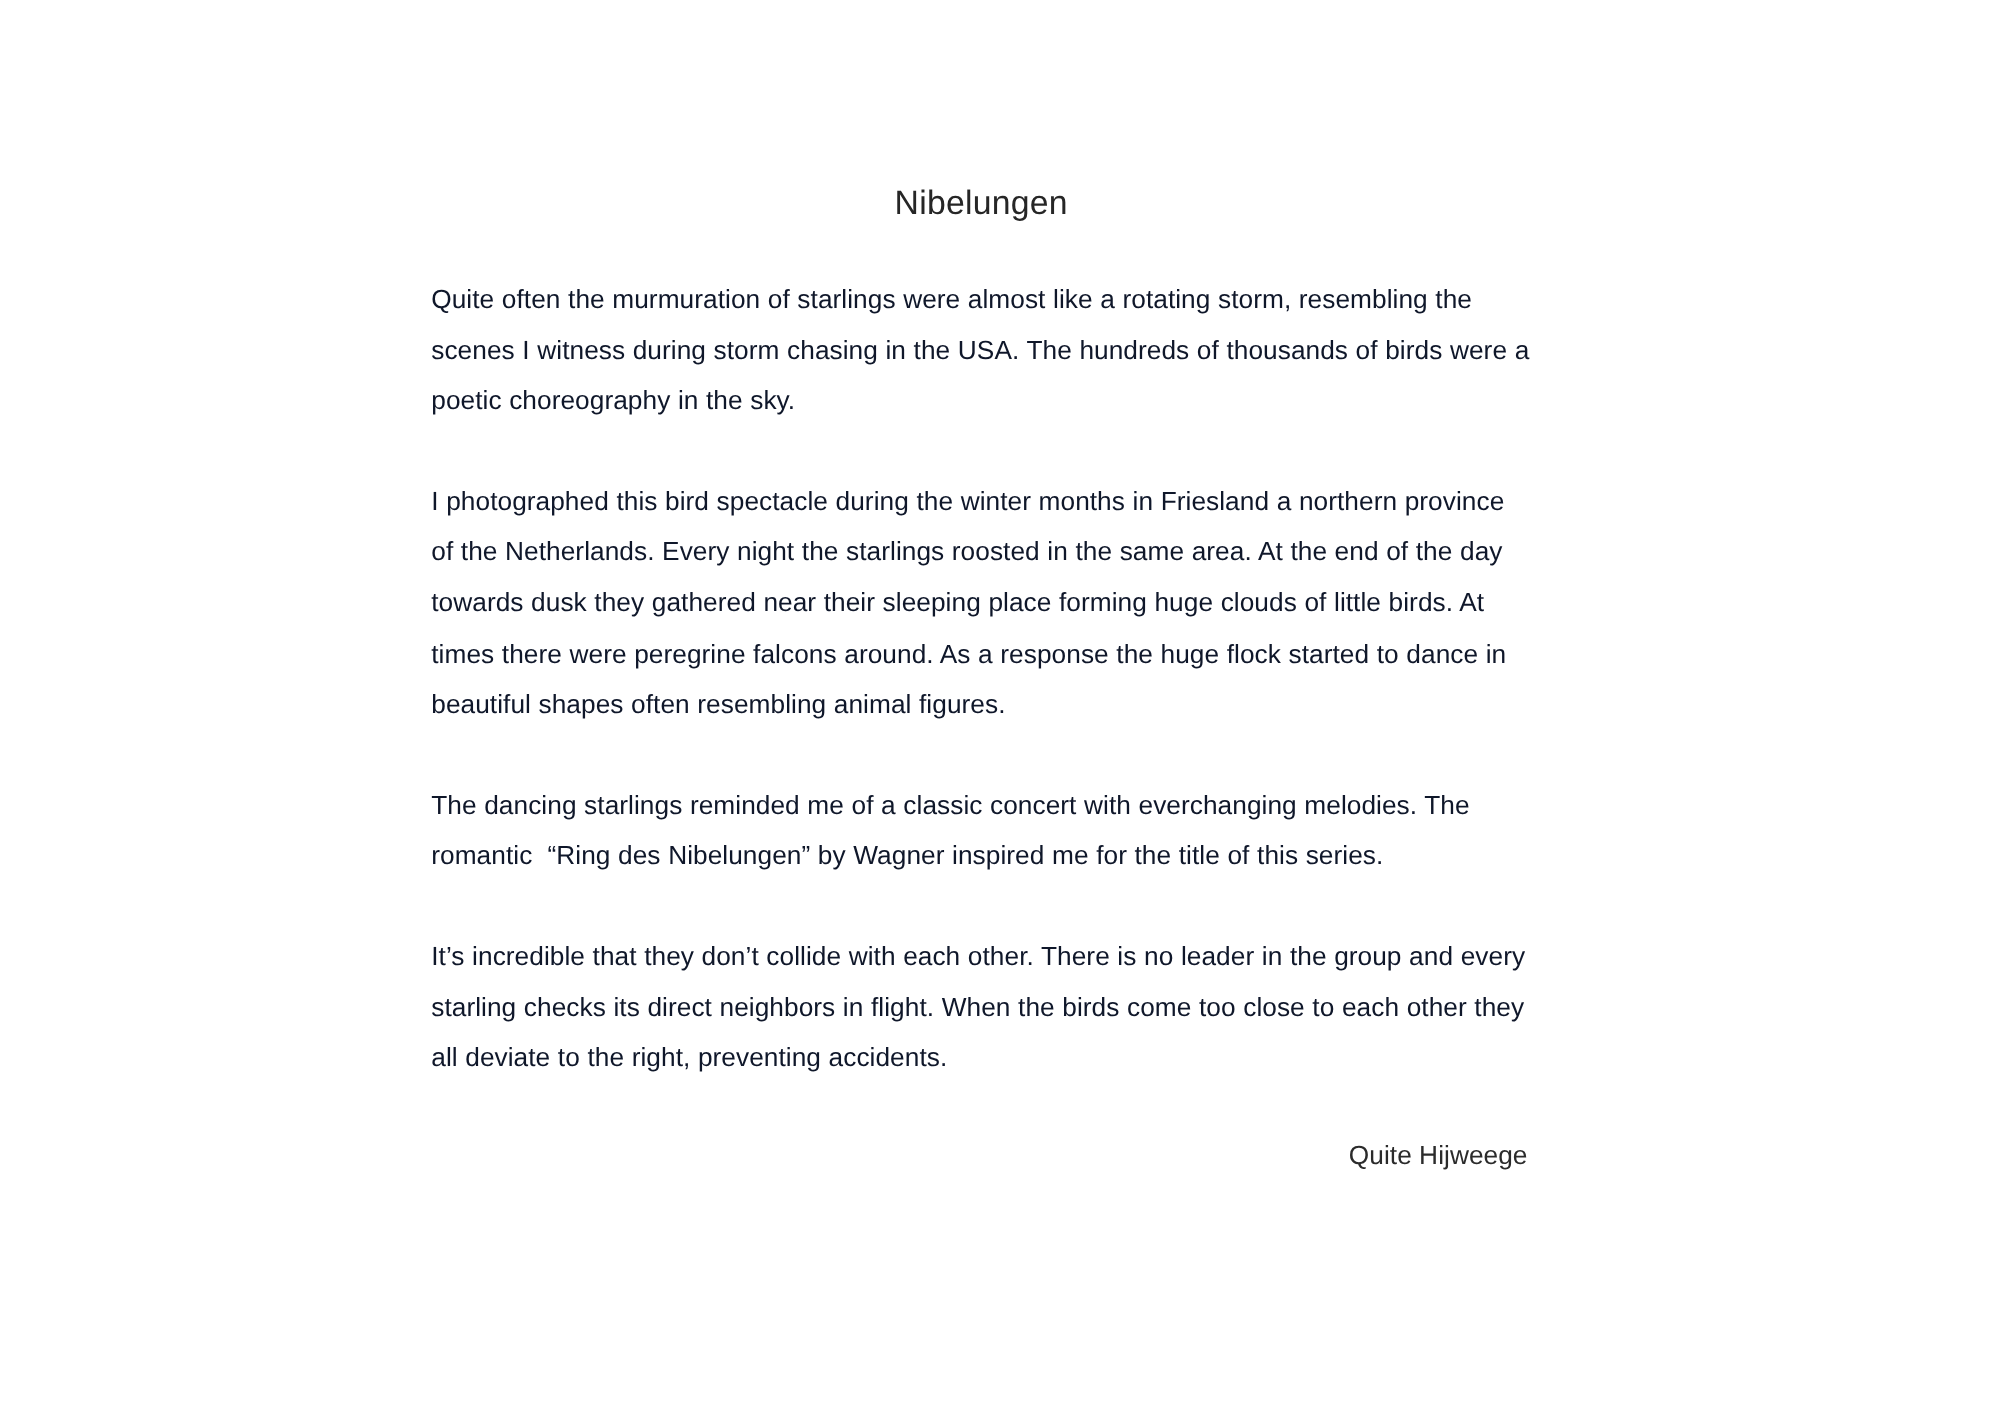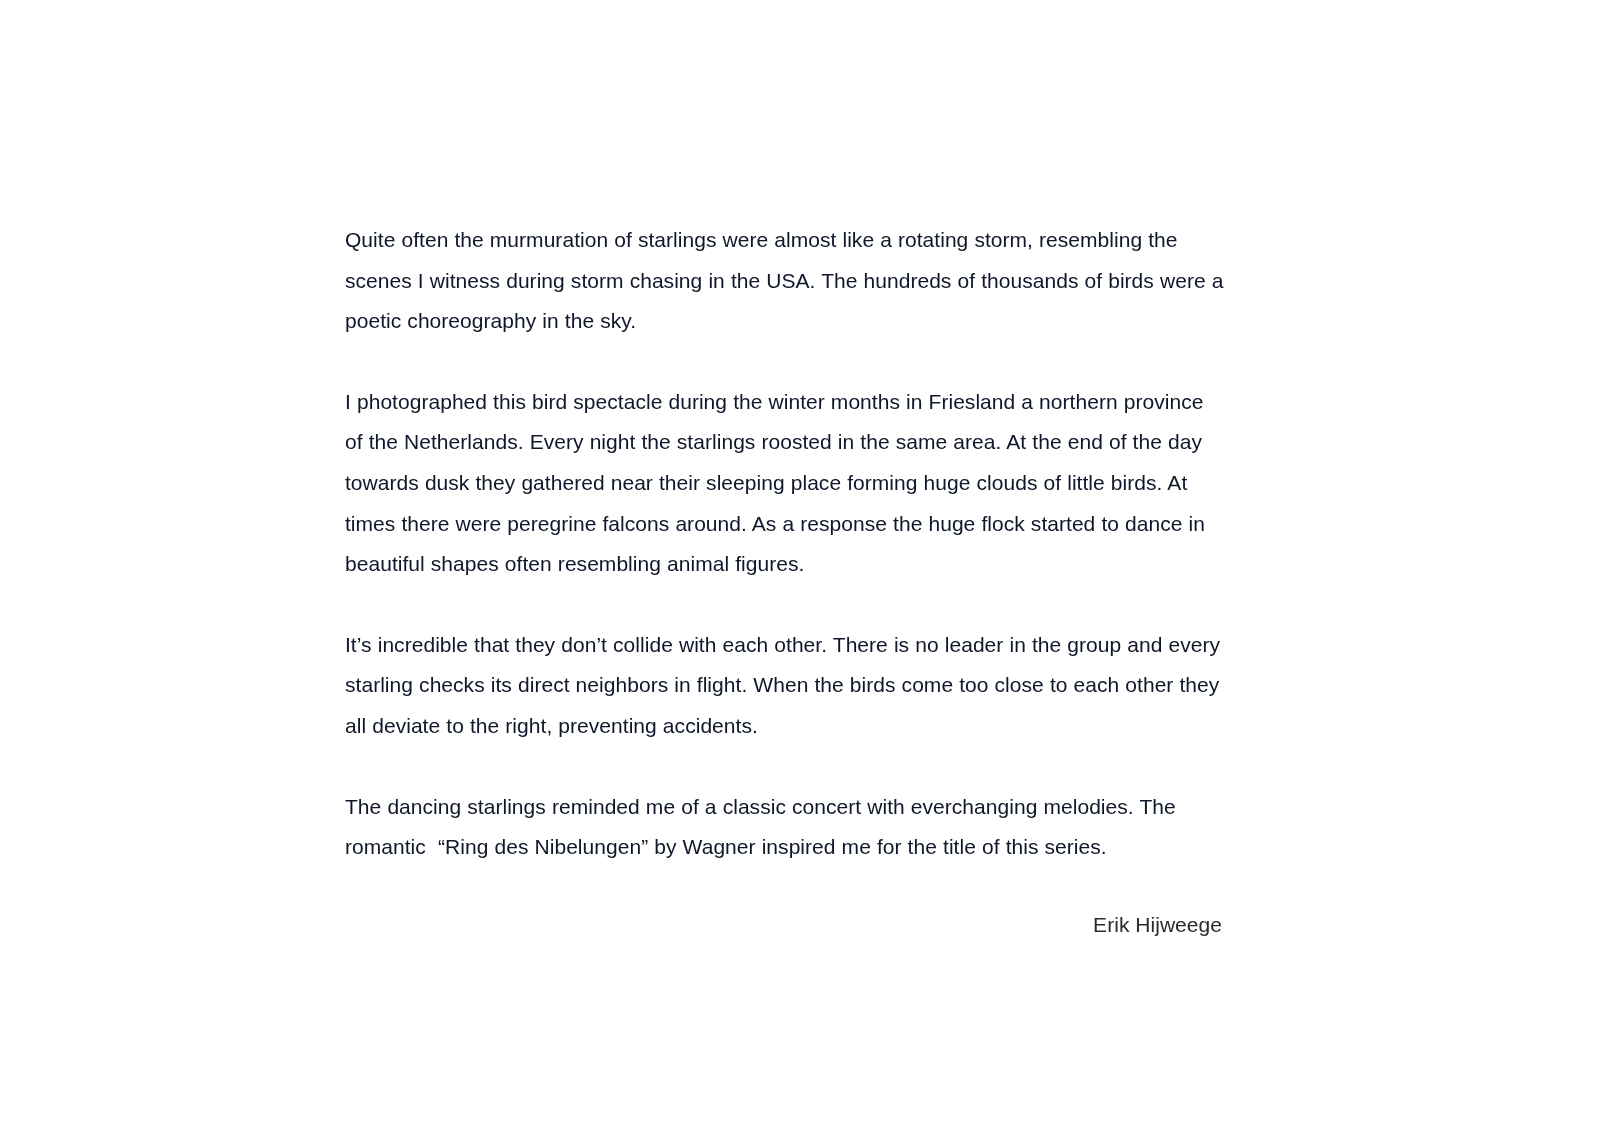--- a/index.html
+++ b/index.html
@@ -72,28 +72,29 @@
     line-height: 30px;
     color: #2b2b2b;
     letter-spacing: 0.04px;
   }
 </style>
 </head>
 <body>
 
 <div class="page">
 
+  <h1 class="doc-title">Nibelungen</h1>
 
   <div class="body-column">
 
     <p class="paragraph">Quite often the murmuration of starlings were almost like a rotating storm, resembling the scenes I witness during storm chasing in the USA. The hundreds of thousands of birds were a poetic choreography in the sky.</p>
 
     <p class="paragraph">I photographed this bird spectacle during the winter months in Friesland a northern province of the Netherlands. Every night the starlings roosted in the same area. At the end of the day towards dusk they gathered near their sleeping place forming huge clouds of little birds. At times there were peregrine falcons around. As a response the huge flock started to dance in beautiful shapes often resembling animal figures.</p>
 
+    <p class="paragraph">The dancing starlings reminded me of a classic concert with everchanging melodies. The romantic  “Ring des Nibelungen” by Wagner inspired me for the title of this series.</p>
+
     <p class="paragraph">It’s incredible that they don’t collide with each other. There is no leader in the group and every starling checks its direct neighbors in flight. When the birds come too close to each other they all deviate to the right, preventing accidents.</p>
-
-    <p class="paragraph">The dancing starlings reminded me of a classic concert with everchanging melodies. The romantic  “Ring des Nibelungen” by Wagner inspired me for the title of this series.</p>
 
   </div>
 
-  <div class="signature">Erik Hijweege</div>
+  <div class="signature">Quite Hijweege</div>
 
 </div>
 
 </body></html>

